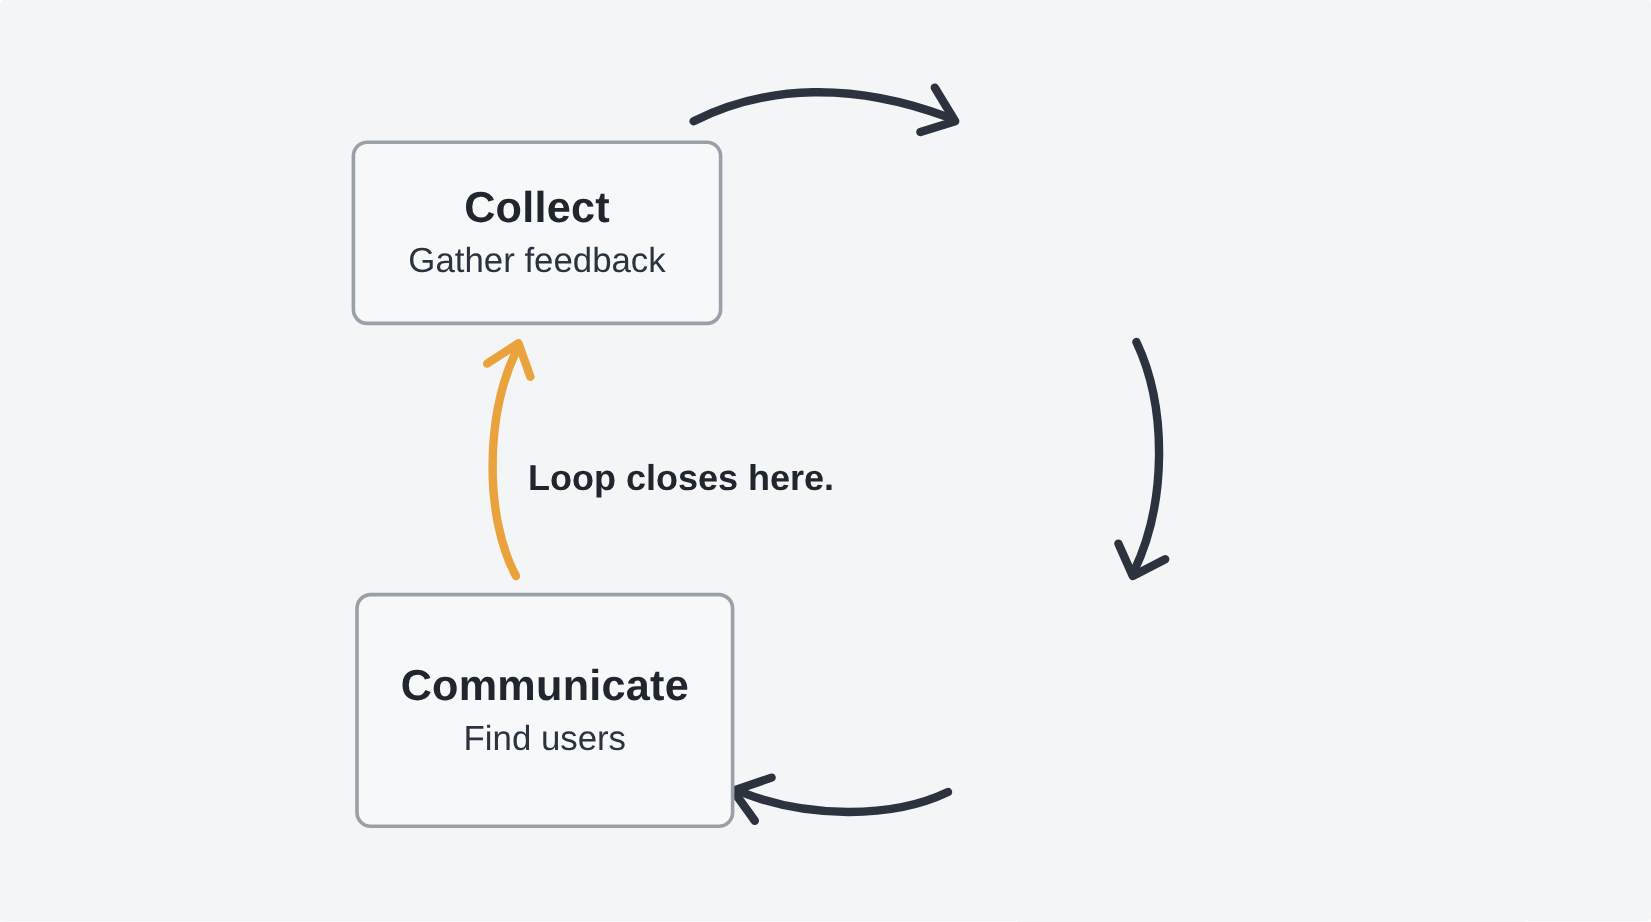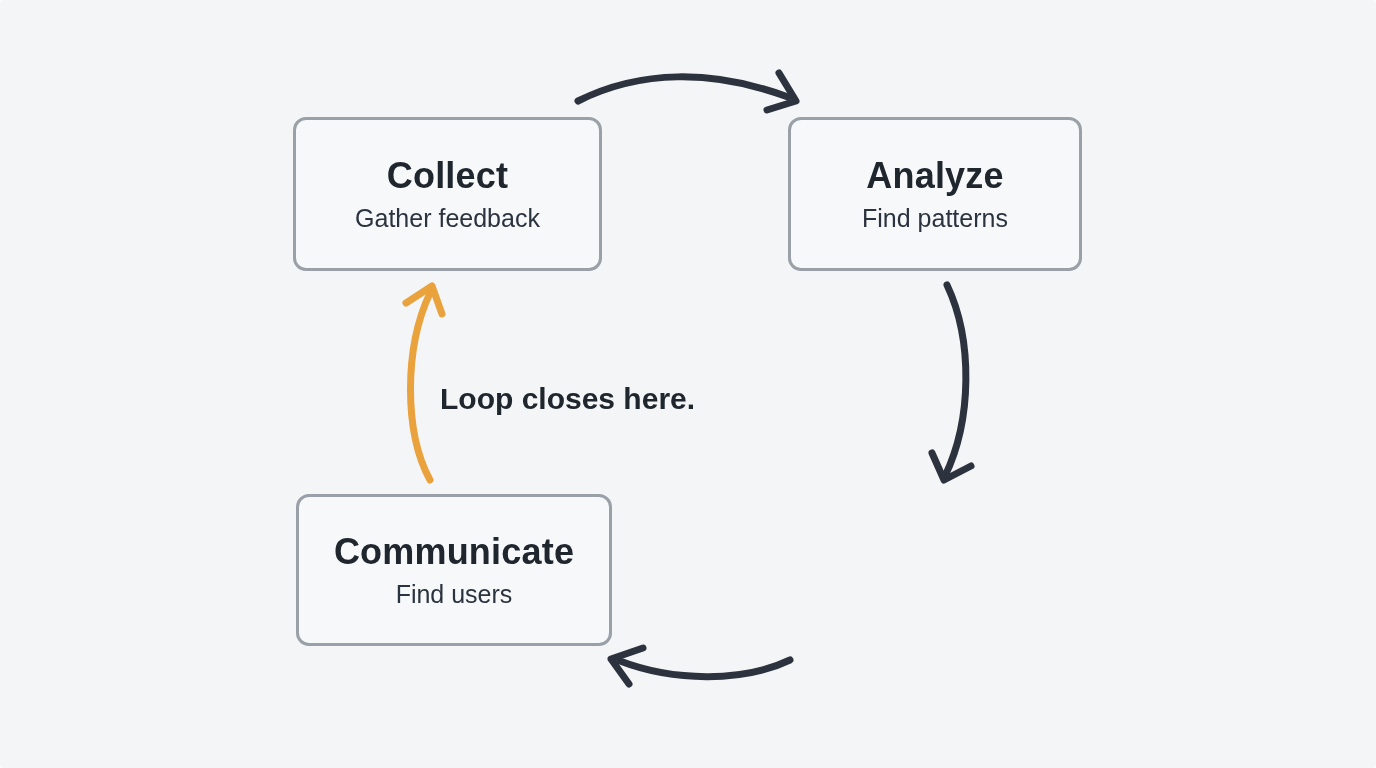--- a/index.html
+++ b/index.html
@@ -40,25 +40,25 @@
     border-radius:13px;
     display:flex;flex-direction:column;align-items:center;justify-content:center;
     gap:7px;
     text-align:center;
   }
   .node-title{
     font-size:36px;font-weight:700;line-height:1.15;color:var(--ink-title);
     letter-spacing:.2px;
   }
   .node-sub{
-    font-size:25px;font-weight:400;line-height:1.2;color:var(--ink-sub);
+    font-size:29px;font-weight:400;line-height:1.2;color:var(--ink-sub);
   }
   #node-collect{left:293px;top:117px;width:309px;height:154px;}
   #node-analyze{left:788px;top:117px;width:294px;height:154px;}
-  #node-communicate{left:296px;top:494px;width:316px;height:152px;}
+  #node-communicate{left:296px;top:494px;width:316px;height:196px;}
   #node-act{left:788px;top:494px;width:294px;height:152px;}
   .loop-label{
     position:absolute;left:440px;top:382px;
     font-size:30px;font-weight:700;color:var(--ink-title);
     white-space:nowrap;
   }
 </style>
 </head>
 <body>
 
@@ -85,24 +85,20 @@
       <path class="edge edge-accent" d="M 430 480 C 404 432 404 348 430 293"></path>
       <polyline class="edge edge-accent" points="406,303 432,286 442,314"></polyline>
     </g>
   </svg>
 
   <div class="node" id="node-collect">
     <div class="node-title">Collect</div>
     <div class="node-sub">Gather feedback</div>
   </div>
 
-  <div class="node" id="node-analyze">
-    <div class="node-title">Analyze</div>
-    <div class="node-sub">Find patterns</div>
-  </div>
 
 
   <div class="node" id="node-communicate">
     <div class="node-title">Communicate</div>
     <div class="node-sub">Find users</div>
   </div>
 
   <div class="loop-label">Loop closes here.</div>
 
 </div>

